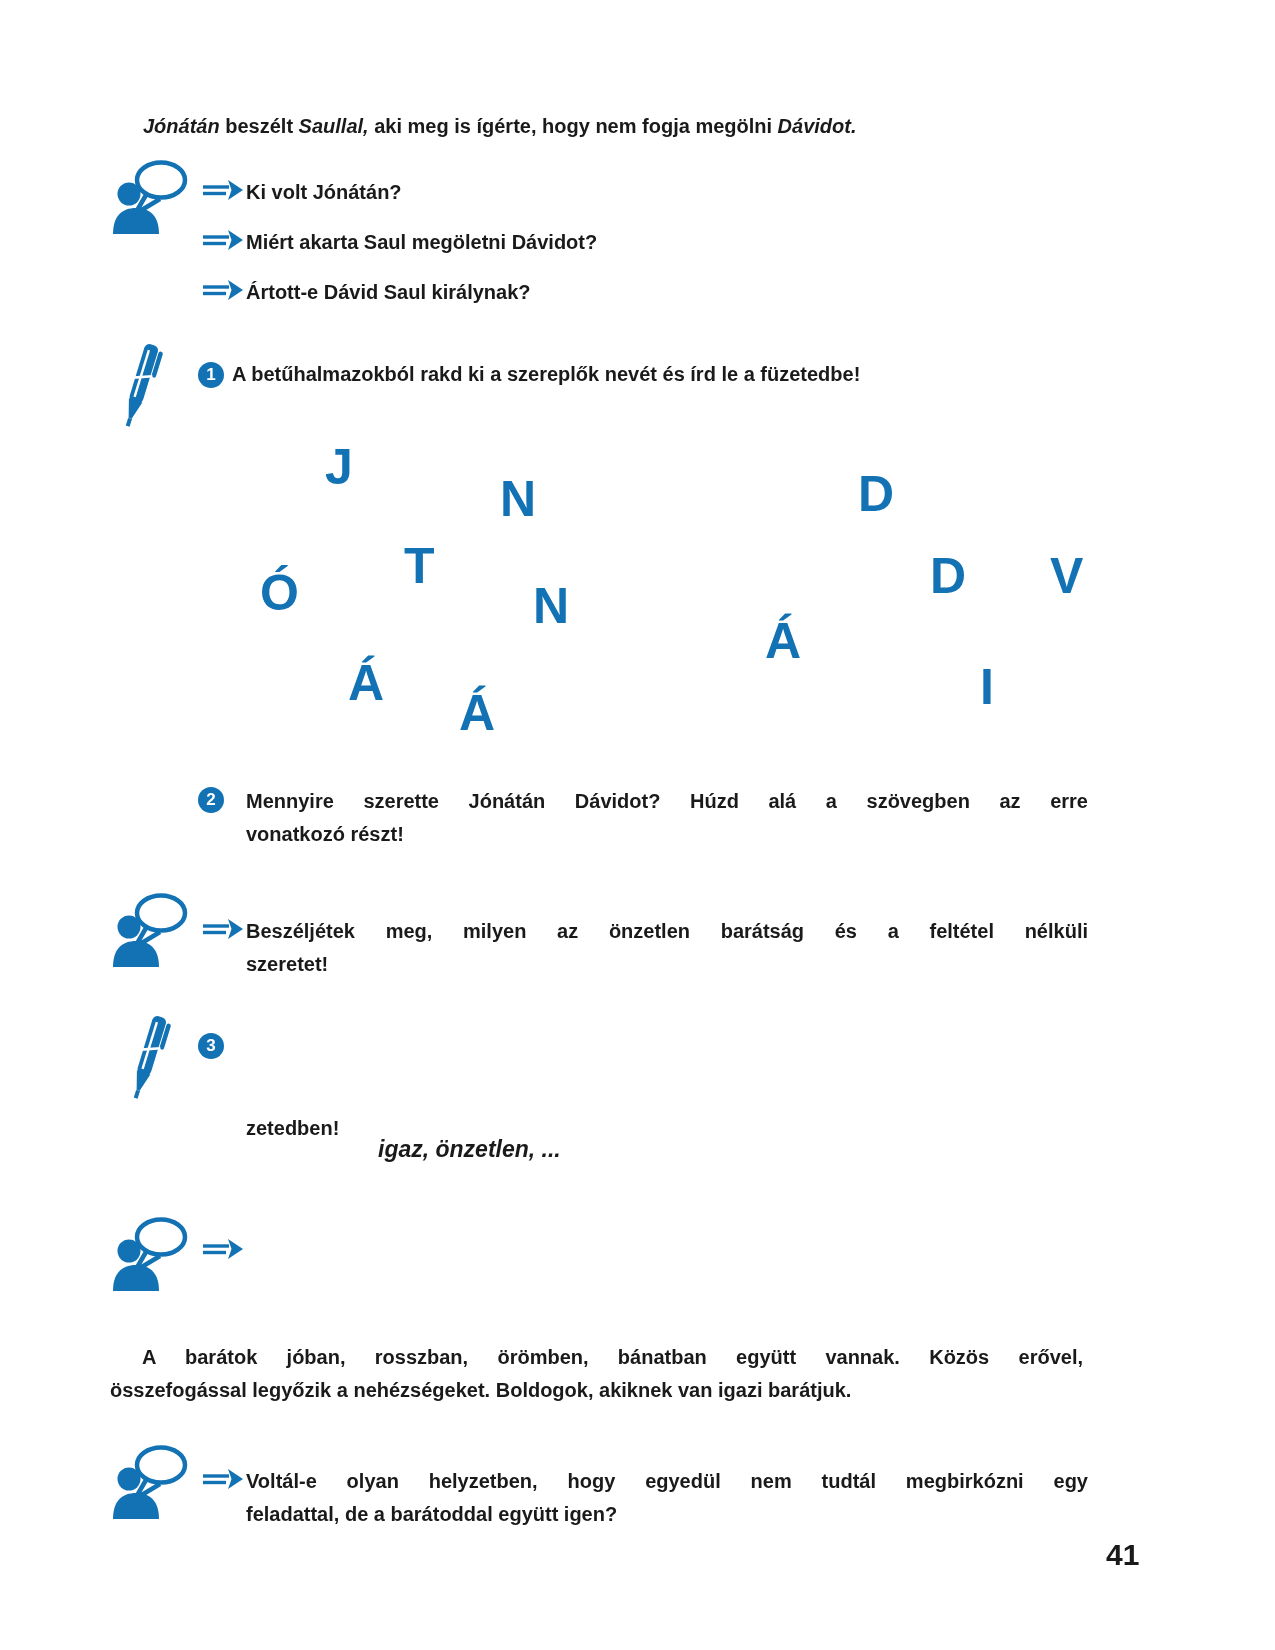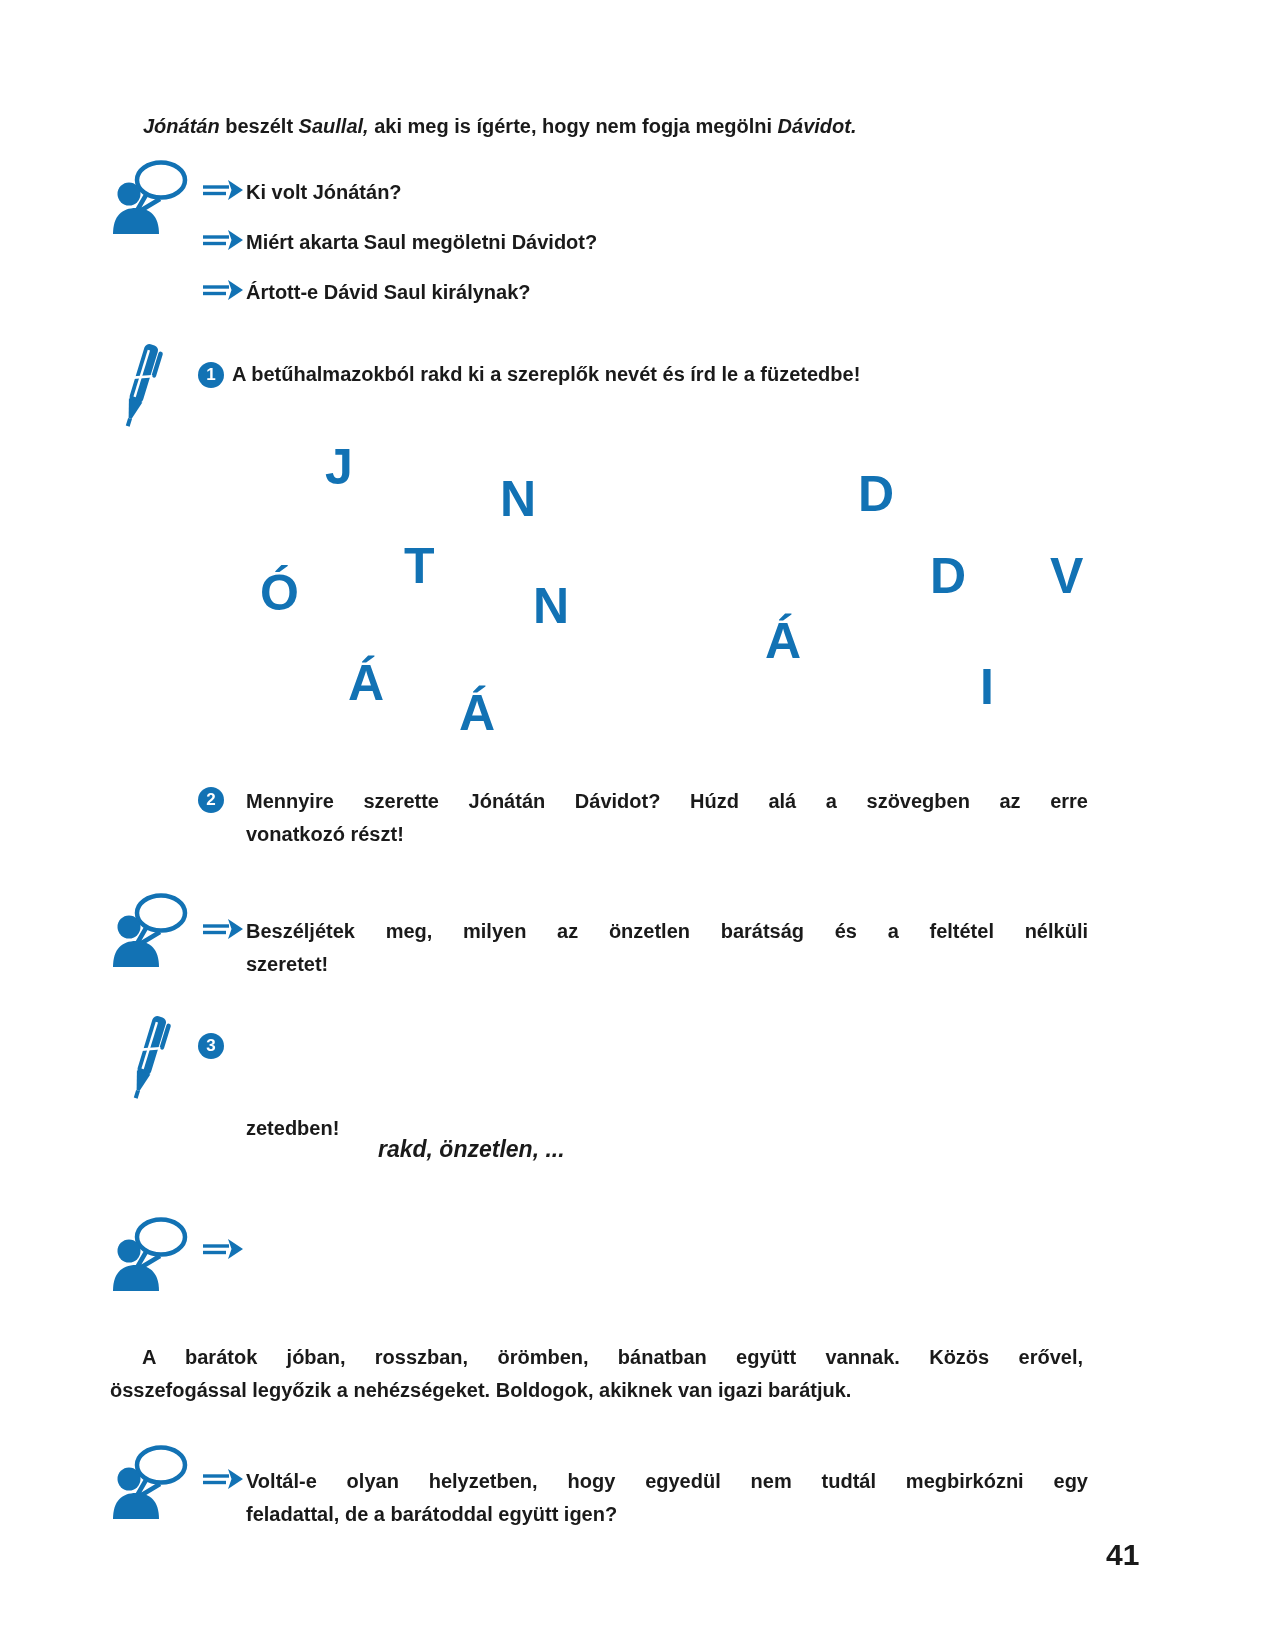--- a/index.html
+++ b/index.html
@@ -137,21 +137,21 @@
         <polygon points="19,65 33,65 27.5,84 24.5,84"></polygon>
         <rect x="24" y="84" width="4" height="8"></rect>
         <line x1="24" y1="13" x2="24" y2="62" stroke="#ffffff" stroke-width="2.4"></line>
         <line x1="17" y1="44" x2="35" y2="37" stroke="#ffffff" stroke-width="2.6"></line>
       </g>
     </svg>
   </div>
   <div class="abs badge" style="left:198px;top:1033px;">3</div>
   <div class="abs txt" style="left:246px;top:1064px;margin-top:48px;">zetedben!</div>
 
-  <div class="abs example" style="left:378px;top:1133px;">rakd, önzetlen, ...</div>
+  <div class="abs example" style="left:378px;top:1133px;">igaz, önzetlen, ...</div>
 
   <div class="abs" style="left:112px;top:1215px;">
     <svg width="80" height="78" viewBox="0 0 80 78">
       <path d="M34 37 L23 56 L48 41" fill="#ffffff" stroke="#1272b4" stroke-width="4.5" stroke-linejoin="round"></path>
       <ellipse cx="49" cy="22" rx="24" ry="17.5" fill="#ffffff" stroke="#1272b4" stroke-width="4.5"></ellipse>
       <circle cx="17" cy="36" r="11.5" fill="#1272b4"></circle>
       <path d="M1 76 C1 58 10 50 24 50 C38 50 47 58 47 76 Z" fill="#1272b4"></path>
     </svg>
   </div>
   <div class="abs" style="left:202px;top:1238px;">

